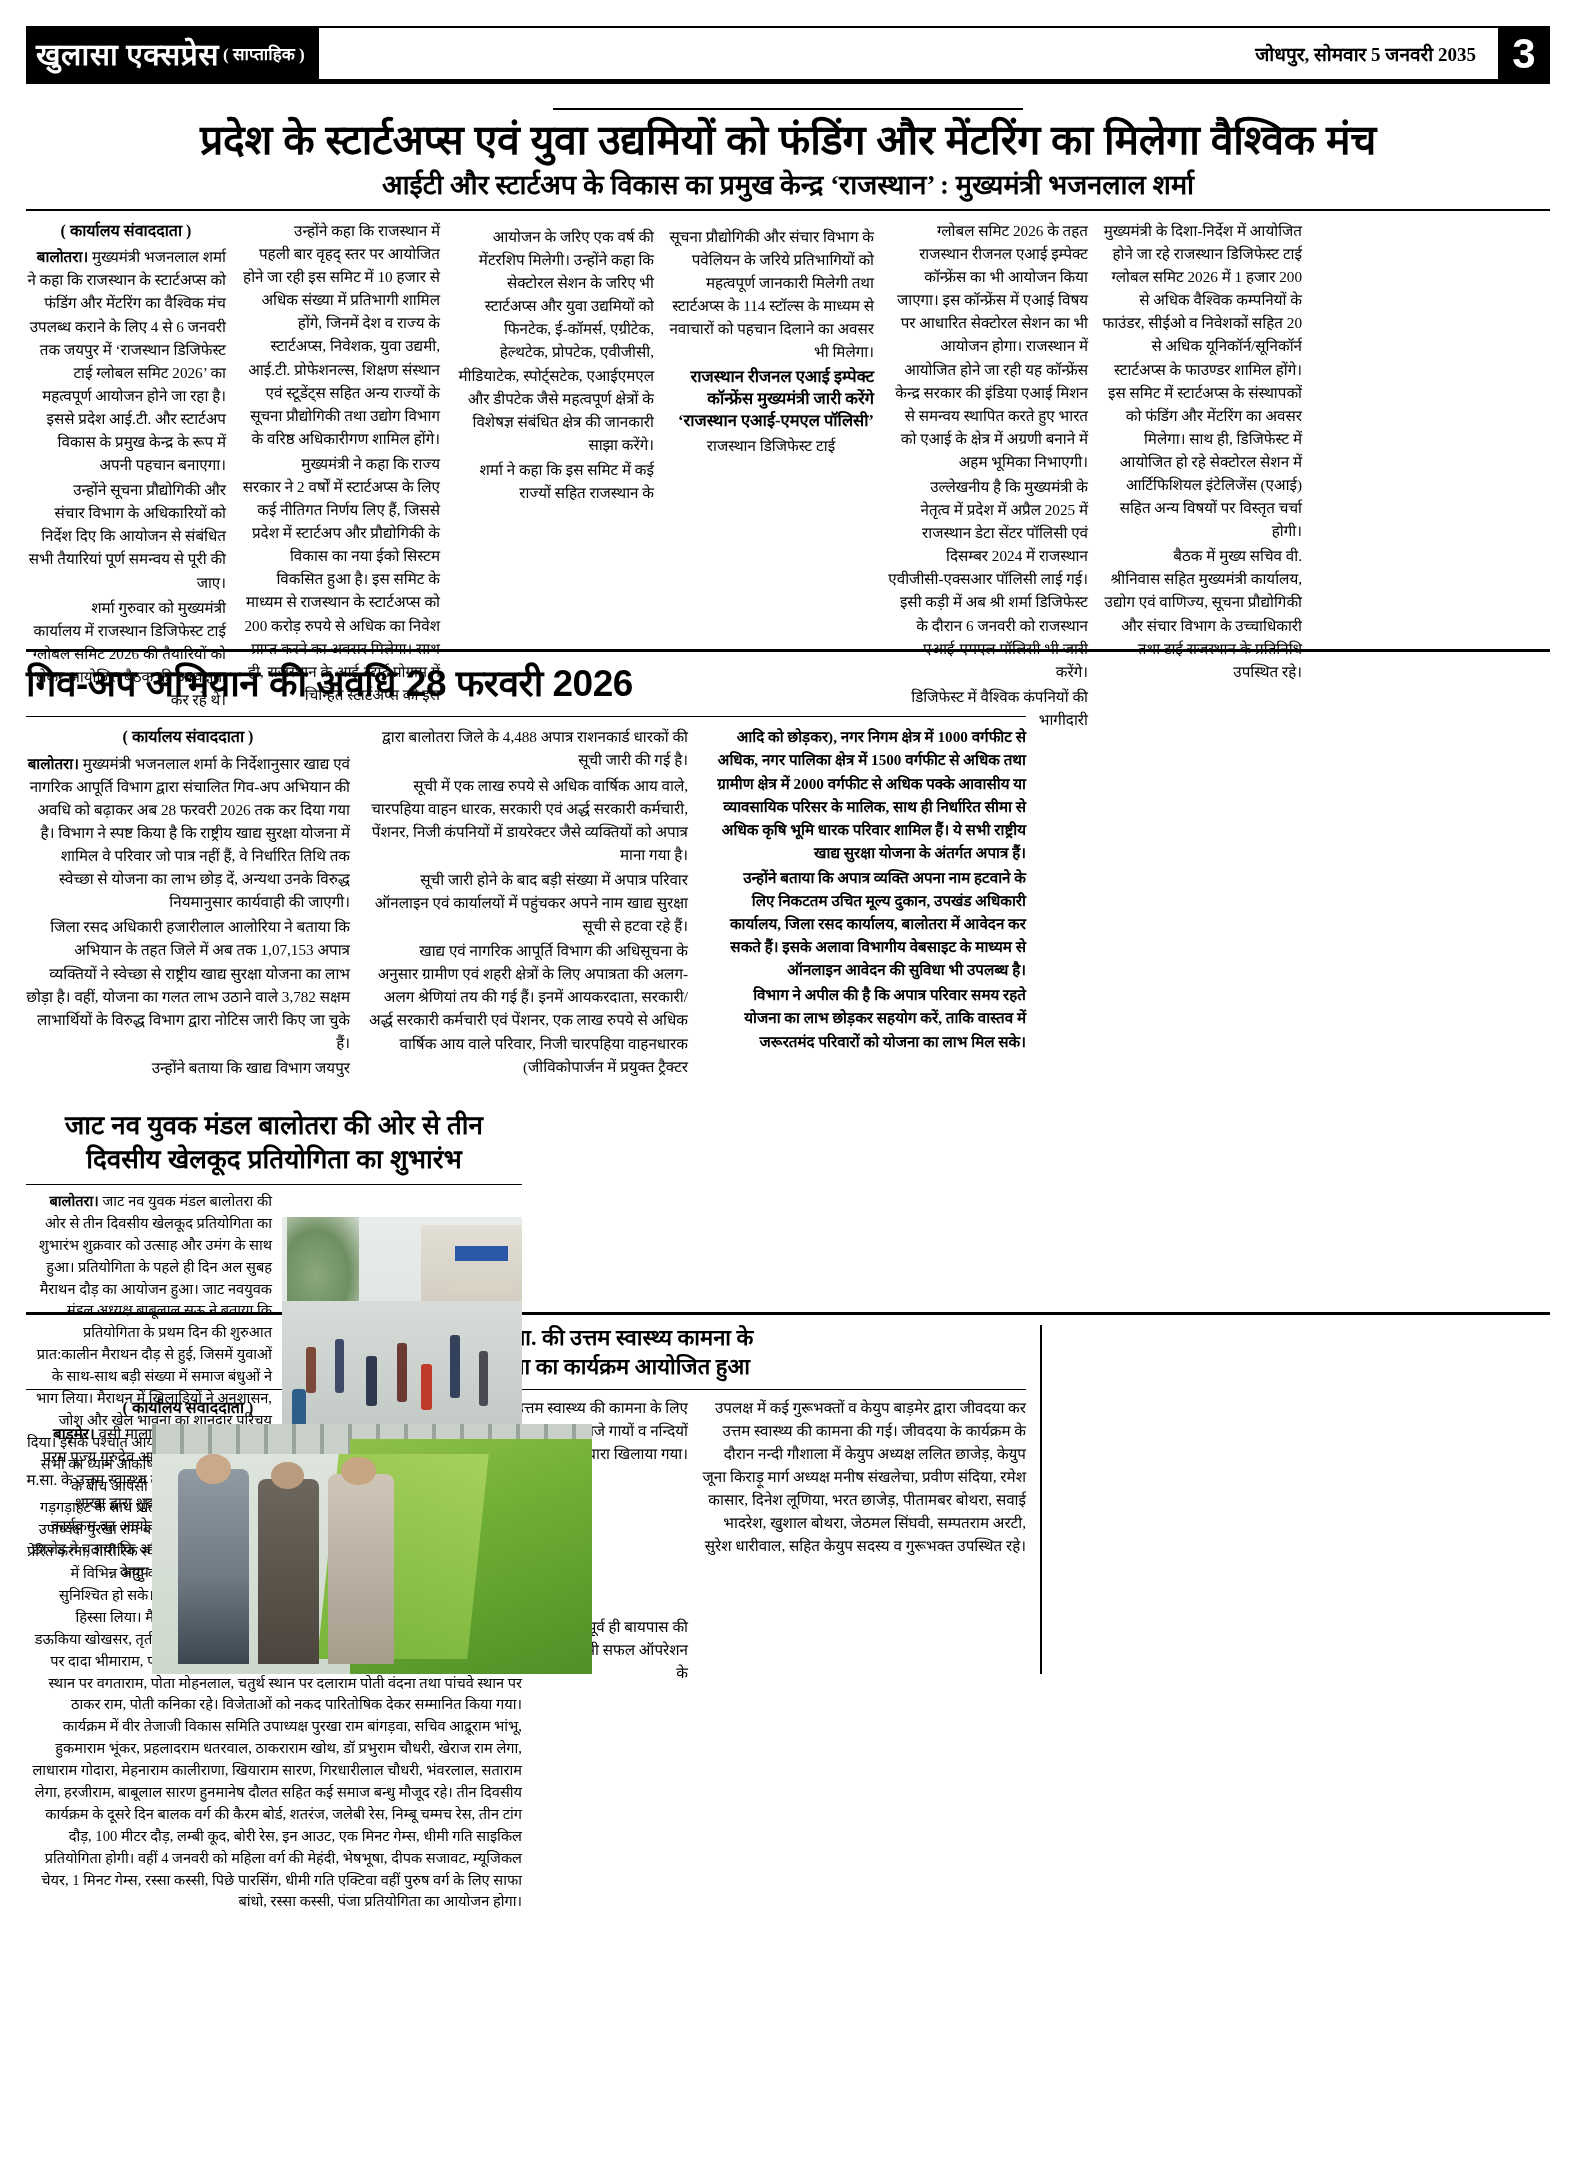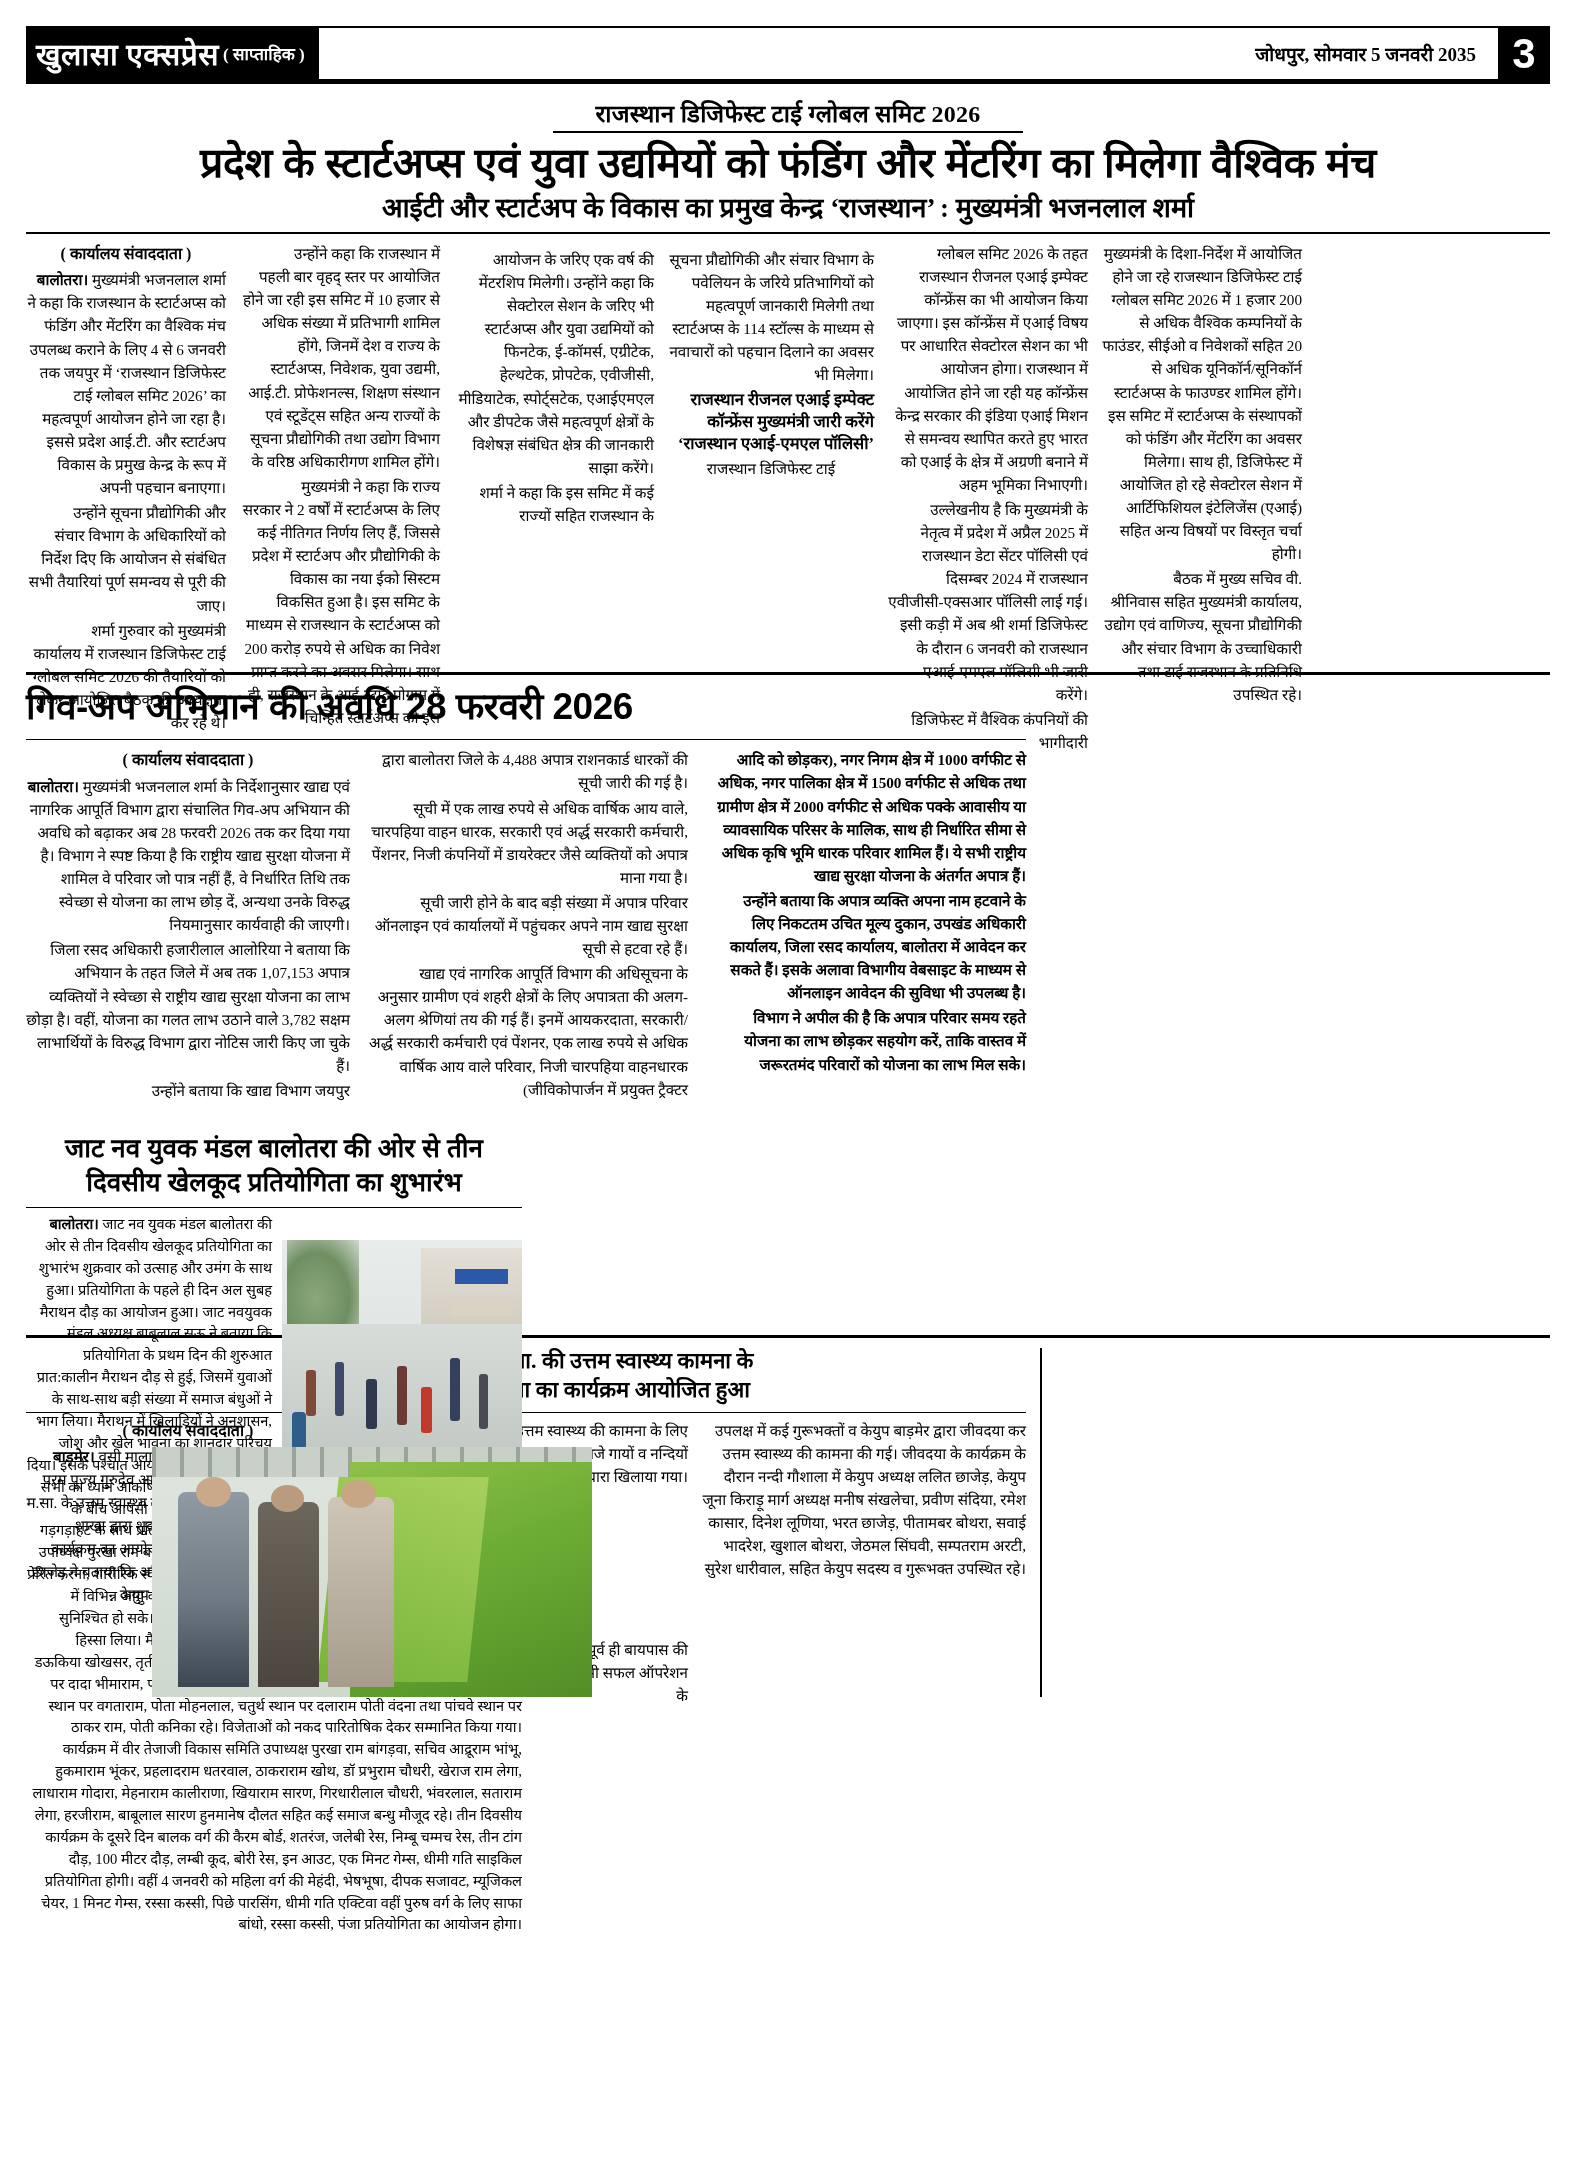--- a/index.html
+++ b/index.html
@@ -13,21 +13,21 @@
   }
   .page {
     width:1576px; height:2176px;
     padding:26px 26px 10px 26px;
     position:relative;
   }
 
   
   .masthead {
     display:flex; align-items:stretch;
-    height:58px; margin-bottom:12px;
+    height:58px; margin-bottom:24px;
     border-bottom:3px solid #000;
   }
   .mast-name {
     background:#000; color:#fff;
     display:flex; align-items:center;
     padding:0 14px 0 10px;
     font-weight:bold; white-space:nowrap;
   }
   .mast-name .big { font-size:30px; letter-spacing:.5px; }
   .mast-name .small { font-size:17px; margin-left:4px; }
@@ -178,21 +178,20 @@
     <div class="mast-name">
       <span class="big">खुलासा एक्सप्रेस</span>
       <span class="small">( साप्ताहिक )</span>
     </div>
     <div class="mast-mid">
       <span class="mast-date">जोधपुर, सोमवार 5 जनवरी 2035</span>
     </div>
     <div class="mast-page">3</div>
   </div>
 
-  <div class="kicker">राजस्थान डिजिफेस्ट टाई ग्लोबल समिट 2026</div>
   <div class="kicker-rule"></div>
   <div class="headline-main">प्रदेश के स्टार्टअप्स एवं युवा उद्यमियों को फंडिंग और मेंटरिंग का मिलेगा वैश्विक मंच</div>
   <div class="subhead">आईटी और स्टार्टअप के विकास का प्रमुख केन्द्र ‘राजस्थान’ : मुख्यमंत्री भजनलाल शर्मा</div>
   <div class="rule-med"></div>
 
   <div class="cols" style="height:420px;">
 
     <div class="col" style="width:200px;">
       <div class="byline">( कार्यालय संवाददाता )</div>
       <p class="noind">

